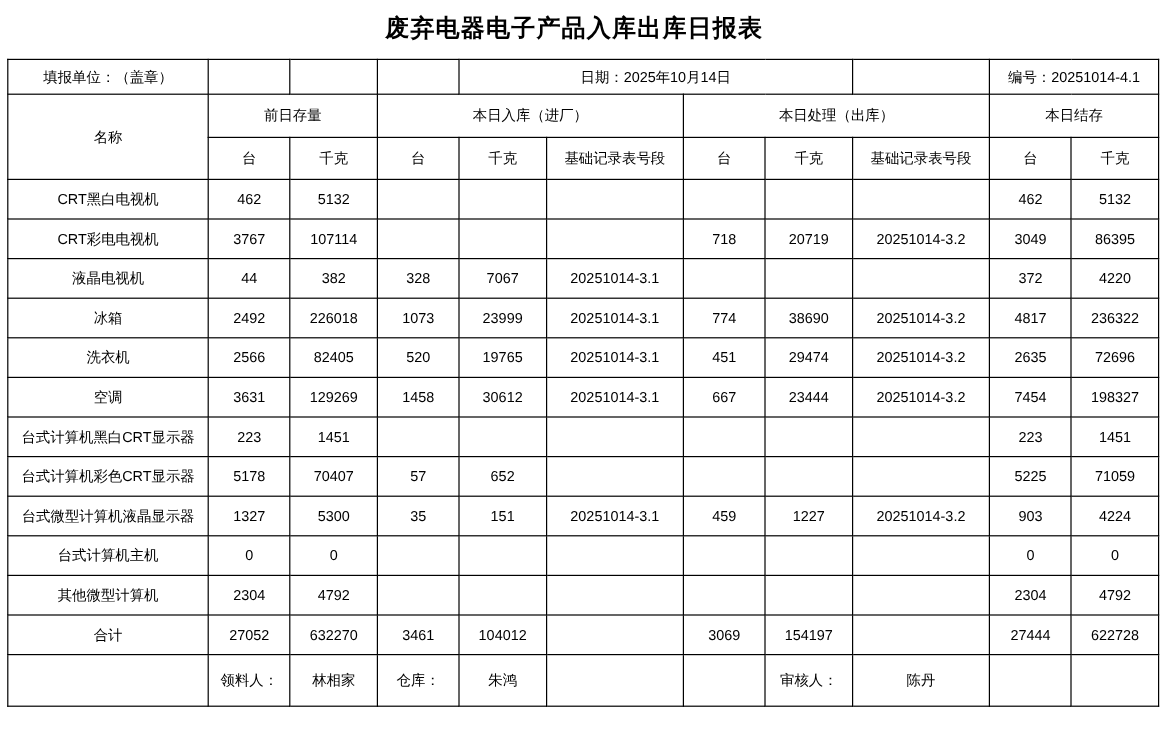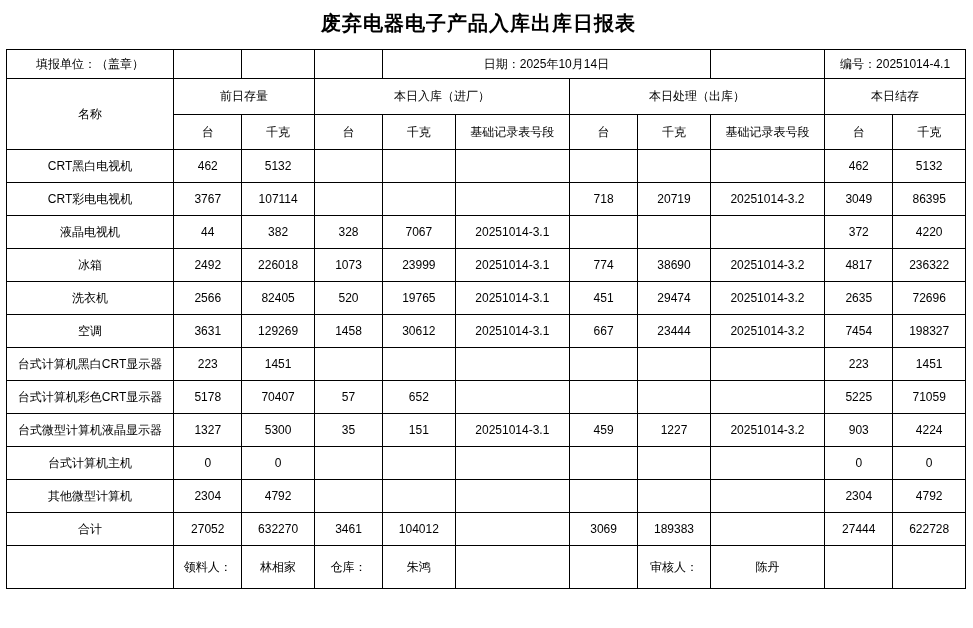--- a/index.html
+++ b/index.html
@@ -264,21 +264,21 @@
       </tr>
 
       <tr class="datarow total-row">
         <td>合计</td>
         <td>27052</td>
         <td>632270</td>
         <td>3461</td>
         <td>104012</td>
         <td class="small"></td>
         <td>3069</td>
-        <td>189383</td>
+        <td>154197</td>
         <td class="small"></td>
         <td>27444</td>
         <td>622728</td>
       </tr>
 
       <tr class="footrow">
         <td></td>
         <td class="sign-label">领料人：</td>
         <td class="sign-value">林相家</td>
         <td class="sign-label">仓库：</td>

